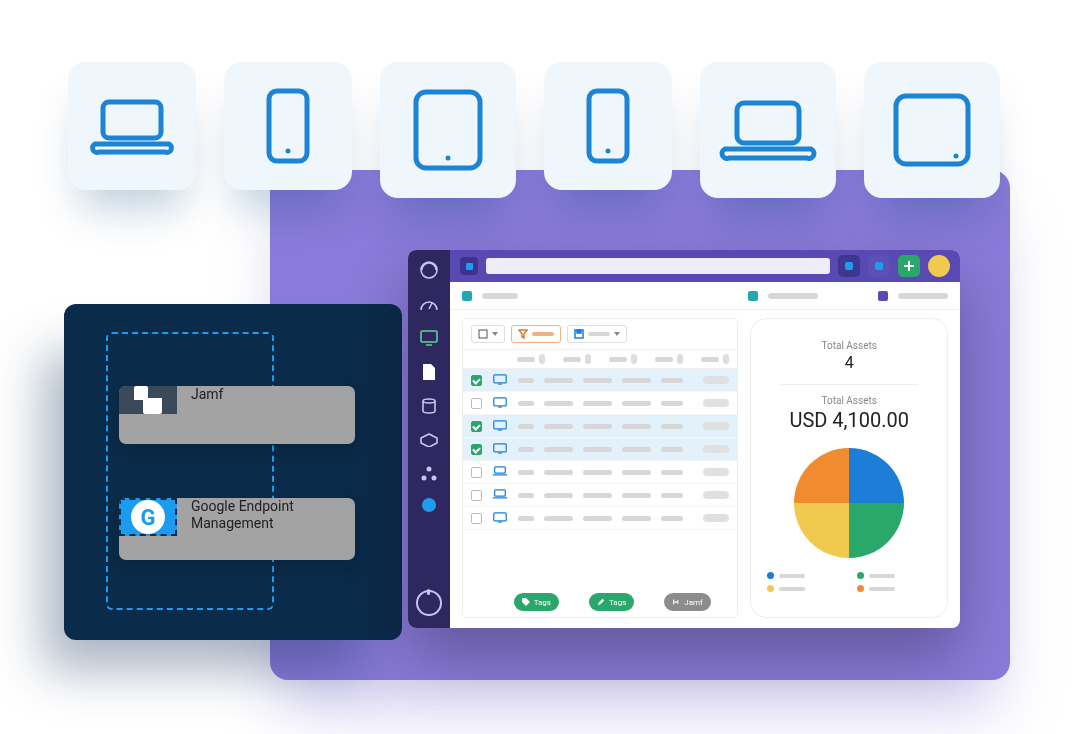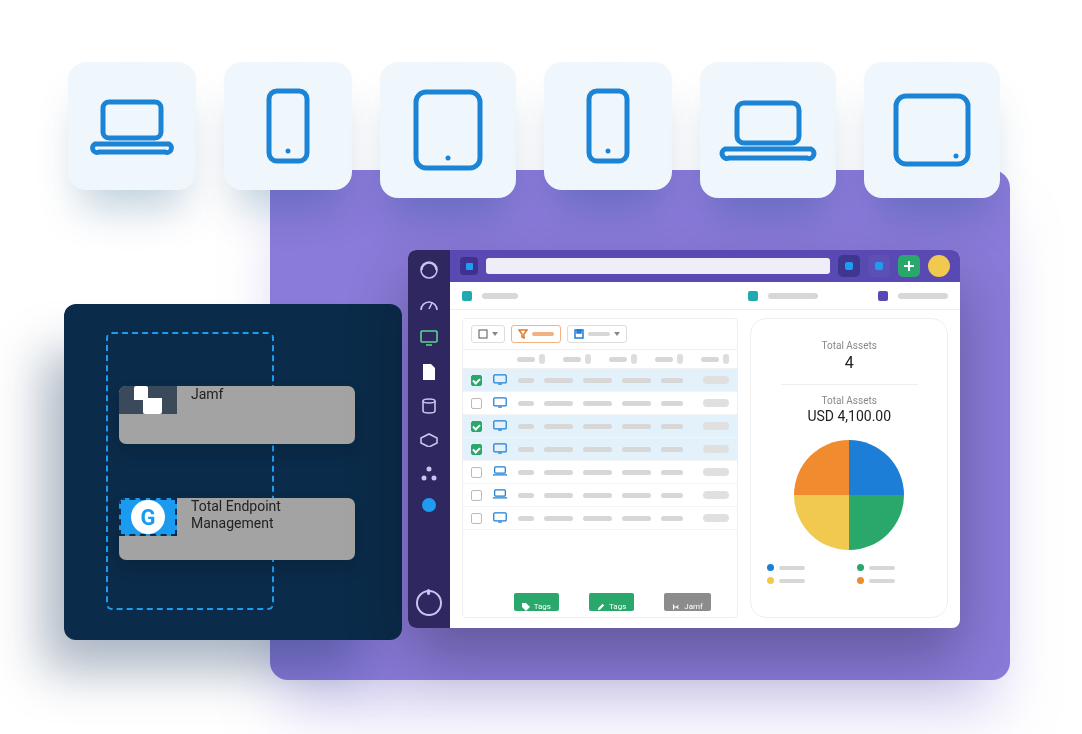--- a/index.html
+++ b/index.html
@@ -253,23 +253,23 @@
   .cell-skel.c3{flex-basis:40px;}
   .cell-skel.c4{flex-basis:40px;}
   .cell-skel.c5{flex-basis:30px;}
   .cell-skel.pill{flex-basis:36px; height:8px; border-radius:4px; background:#e0e0e0;}
   .spacer{flex:1;}
 
   .table-actions{
     display:flex; justify-content:center; gap:6px; padding:6px;
   }
   .act-btn{
-    height:18px; padding:0 8px; border-radius:2px;
+    height:18px; padding:0 8px; border-radius:9px;
     background:#2aa76a; color:#fff; font-size:8px;
-    display:flex; align-items:flex-end; gap:4px;margin-left:24px;
+    display:flex; align-items:center; gap:4px;margin-left:24px;
   }
   .act-btn.gray{ background:#8c8c8c; }
   .act-ic{ width:8px; height:8px; }
 
   .stats-panel{
     flex:1;
     border:1px solid #eee; border-radius:16px;
     display:flex; flex-direction:column;
     padding:21px 12px; align-items:center; text-align:center;
   }
@@ -351,21 +351,21 @@
   <div class="logo">
       <div class="jamf-mark"></div>
     </div>
   <div class="label">Jamf</div>
 </div>
 
 <div class="integ-card integ-google">
   <div class="logo">
       <div class="g-mark">G</div>
     </div>
-  <div class="label">Total Endpoint Management</div>
+  <div class="label">Google Endpoint Management</div>
 </div>
 
 <div class="app-window">
   <div class="app-sidebar">
     <div class="sb-icon">
       <svg width="20" height="20" viewBox="0 0 20 20" fill="none" stroke="#c9c4ef" stroke-width="1.6">
           <circle cx="10" cy="10" r="8"></circle>
           <path d="M3 10 a7 7 0 0 1 14 0"></path>
         </svg>
     </div>
@@ -605,21 +605,21 @@
       </div>
 
       <div class="stats-panel">
         <div class="stat-block">
           <div class="stat-label">Total Assets</div>
           <div class="stat-val">4</div>
         </div>
         <div class="divider"></div>
         <div class="stat-block">
           <div class="stat-label">Total Assets</div>
-          <div class="stat-val" style="font-size:14px;">USD 4,100.00</div>
+          <div class="stat-val" style="font-size:20px;">USD 4,100.00</div>
         </div>
         <div class="pie"></div>
         <div class="legend">
           <div class="leg-item">
               <span class="leg-dot blue"></span>
               <span class="leg-lbl"></span>
             </div>
           <div class="leg-item">
               <span class="leg-dot green"></span>
               <span class="leg-lbl"></span>

